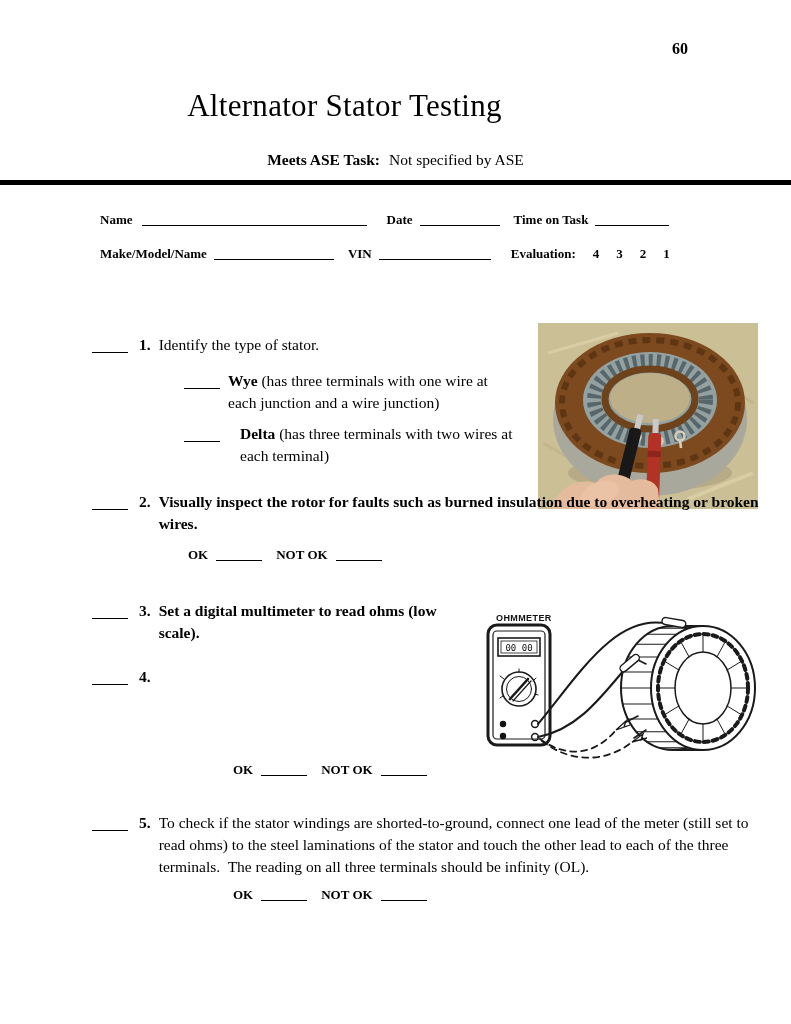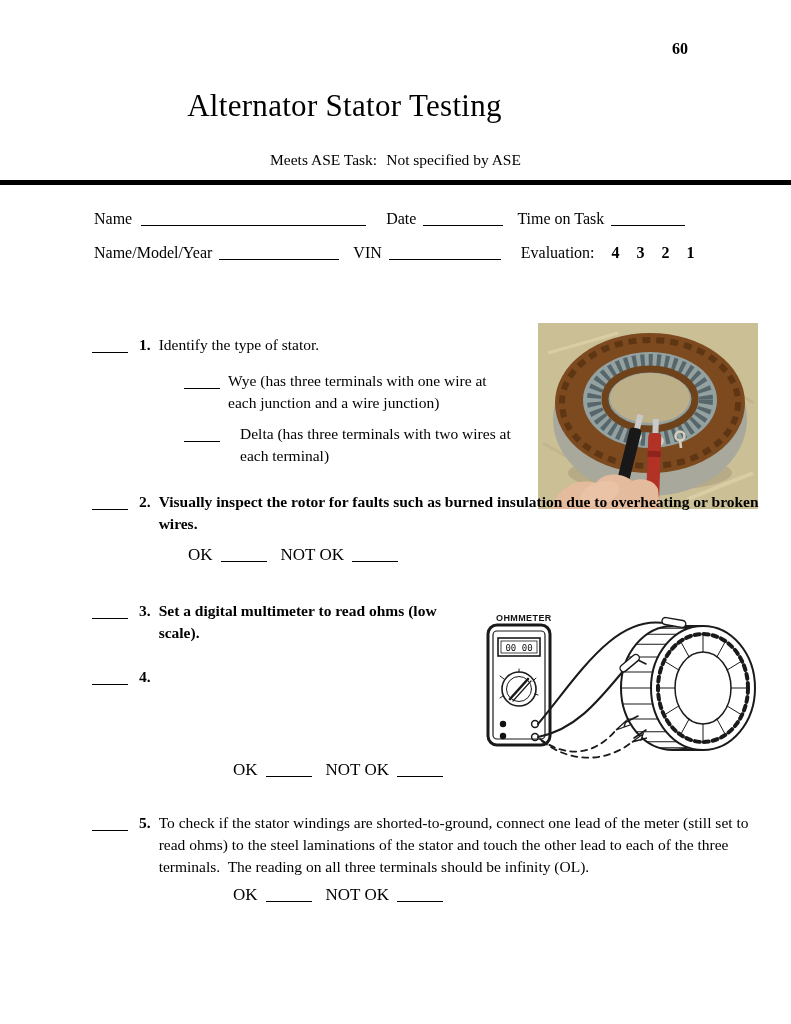--- a/index.html
+++ b/index.html
@@ -1,41 +1,41 @@
 <!DOCTYPE html>
 <html><head>
 <meta charset="utf-8">
 <style>
   html,body{margin:0;padding:0;}
   body{
     width:791px;height:1024px;position:relative;background:#ffffff;
     font-family:"Liberation Serif", serif;color:#000;overflow:hidden;
   }
   .abs{position:absolute;}
-  .b{font-weight:normal;}
+  .b{font-weight:bold;}
   .page-num{left:672px;top:40px;font-size:16px;font-weight:bold;}
   .title{left:0;top:88px;width:689px;text-align:center;font-size:31px;font-weight:normal;letter-spacing:.3px;}
   .subtitle{left:0;top:151px;width:791px;text-align:center;font-size:15.5px;}
   .subtitle .val{margin-left:9px;}
   .rule{left:0;top:180px;width:791px;height:5px;background:#000;}
-  .formrow{left:94px;font-size:16px;white-space:nowrap;}
+  .formrow{left:100px;font-size:13px;white-space:nowrap;}
   .blank{display:inline-block;border-bottom:1.5px solid #000;height:15px;vertical-align:-2px;}
   .w225{width:225px;margin-left:9px;}
   .w80{width:80px;margin-left:7px;}
   .w74{width:74px;margin-left:7px;}
   .w120{width:120px;margin-left:7px;}
   .w112{width:112px;margin-left:7px;}
   .gap20{margin-left:20px;}
   .gap14{margin-left:14px;}
   .evalnum{margin-left:17px;font-weight:bold;}
   .item{display:flex;align-items:flex-start;font-size:15.5px;line-height:22px;}
   .item .lead-blank{flex:none;width:36px;height:15px;border-bottom:1.5px solid #000;margin-top:3px;}
   .item .num{flex:none;font-weight:bold;margin:0 8px 0 11px;}
   .item .text{white-space:pre-wrap;}
-  .okrow{font-size:17px;font-weight:normal;white-space:nowrap;}
+  .okrow{font-size:13px;font-weight:bold;white-space:nowrap;}
   .okrow .blank{width:46px;margin-left:8px;}
   .figure{overflow:hidden;margin-top:32px;}
   svg text{user-select:none;}
 </style>
 </head>
 <body>
 
 <div class="abs page-num">60</div>
 
 <div class="abs title">Alternator Stator Testing</div>
@@ -44,21 +44,21 @@
   <span class="b">Meets ASE Task:</span><span class="val">Not specified by ASE</span>
 </div>
 
 <div class="abs rule"></div>
 
 <div class="abs formrow" style="top:210px;">
   <span class="b">Name</span><span class="blank w225"></span><span class="b gap20">Date</span><span class="blank w80"></span><span class="b gap14">Time on Task</span><span class="blank w74"></span>
 </div>
 
 <div class="abs formrow" style="top:244px;">
-  <span class="b">Name/Model/Year</span><span class="blank w120"></span><span class="b gap14">VIN</span><span class="blank w112"></span><span class="b gap20">Evaluation:</span><span class="evalnum">4</span><span class="evalnum">3</span><span class="evalnum">2</span><span class="evalnum">1</span>
+  <span class="b">Make/Model/Name</span><span class="blank w120"></span><span class="b gap14">VIN</span><span class="blank w112"></span><span class="b gap20">Evaluation:</span><span class="evalnum">4</span><span class="evalnum">3</span><span class="evalnum">2</span><span class="evalnum">1</span>
 </div>
 
 <div class="abs figure" style="left:538px;top:291px;width:220px;height:186px;">
   <svg width="220" height="186" viewBox="0 0 220 186">
     <rect x="0" y="0" width="220" height="186" fill="#cbbf96"></rect>
     <line x1="10" y1="30" x2="80" y2="10" stroke="#ddd2a7" stroke-width="3" opacity="0.8"></line>
     <line x1="150" y1="176" x2="215" y2="150" stroke="#ddd2a7" stroke-width="4" opacity="0.8"></line>
     <line x1="180" y1="60" x2="216" y2="80" stroke="#bfb38a" stroke-width="3" opacity="0.8"></line>
     <line x1="5" y1="120" x2="40" y2="140" stroke="#bfb38a" stroke-width="3" opacity="0.7"></line>
     <ellipse cx="112" cy="150" rx="82" ry="18" fill="rgba(0,0,0,0.10)"></ellipse>

